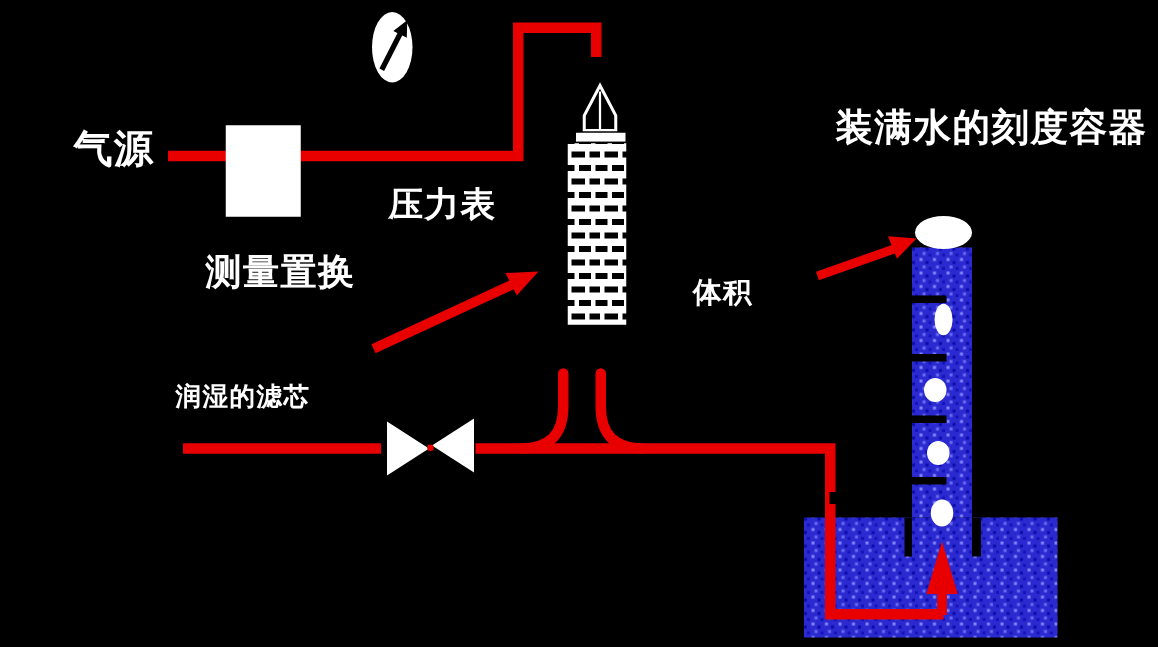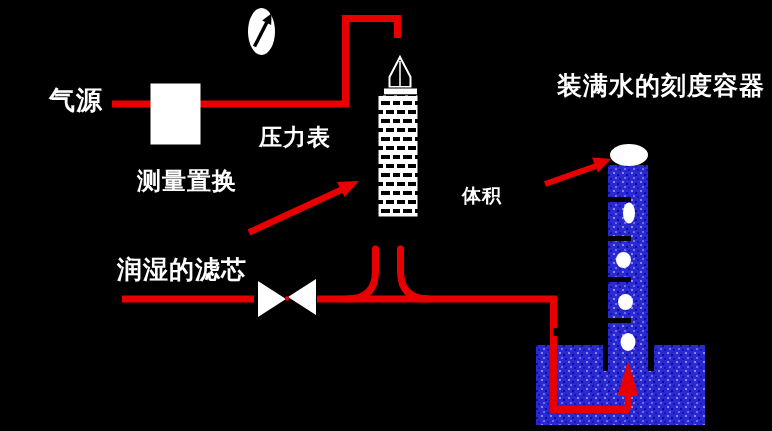--- a/index.html
+++ b/index.html
@@ -105,16 +105,16 @@
       <line x1="249" y1="232.5" x2="342" y2="189.5" class="shaft"></line>
       <polygon points="359,181 344.5,197 337,182" class="arrowhead"></polygon>
       <line x1="545" y1="184" x2="596" y2="166" stroke="var(--pipe)" stroke-width="6"></line>
       <polygon points="611,159 598,172.5 592,157.5" class="arrowhead"></polygon>
     </g>
   </svg>
 
   <div class="lbl" style="left:49px;top:86px;font-size:26px;">气源</div>
   <div class="lbl" style="left:137px;top:168px;font-size:24px;">测量置换</div>
   <div class="lbl" style="left:259px;top:124px;font-size:23px;">压力表</div>
-  <div class="lbl" style="left:117px;top:256px;font-size:25px;">润湿的滤芯</div>
+  <div class="lbl" style="left:117px;top:256px;font-size:17px;">润湿的滤芯</div>
   <div class="lbl" style="left:462px;top:185px;font-size:19px;">体积</div>
   <div class="lbl" style="left:557px;top:72px;font-size:25px;font-family:Liberation Serif, serif;">装满水的刻度容器</div>
 </div>
 
 </body></html>

